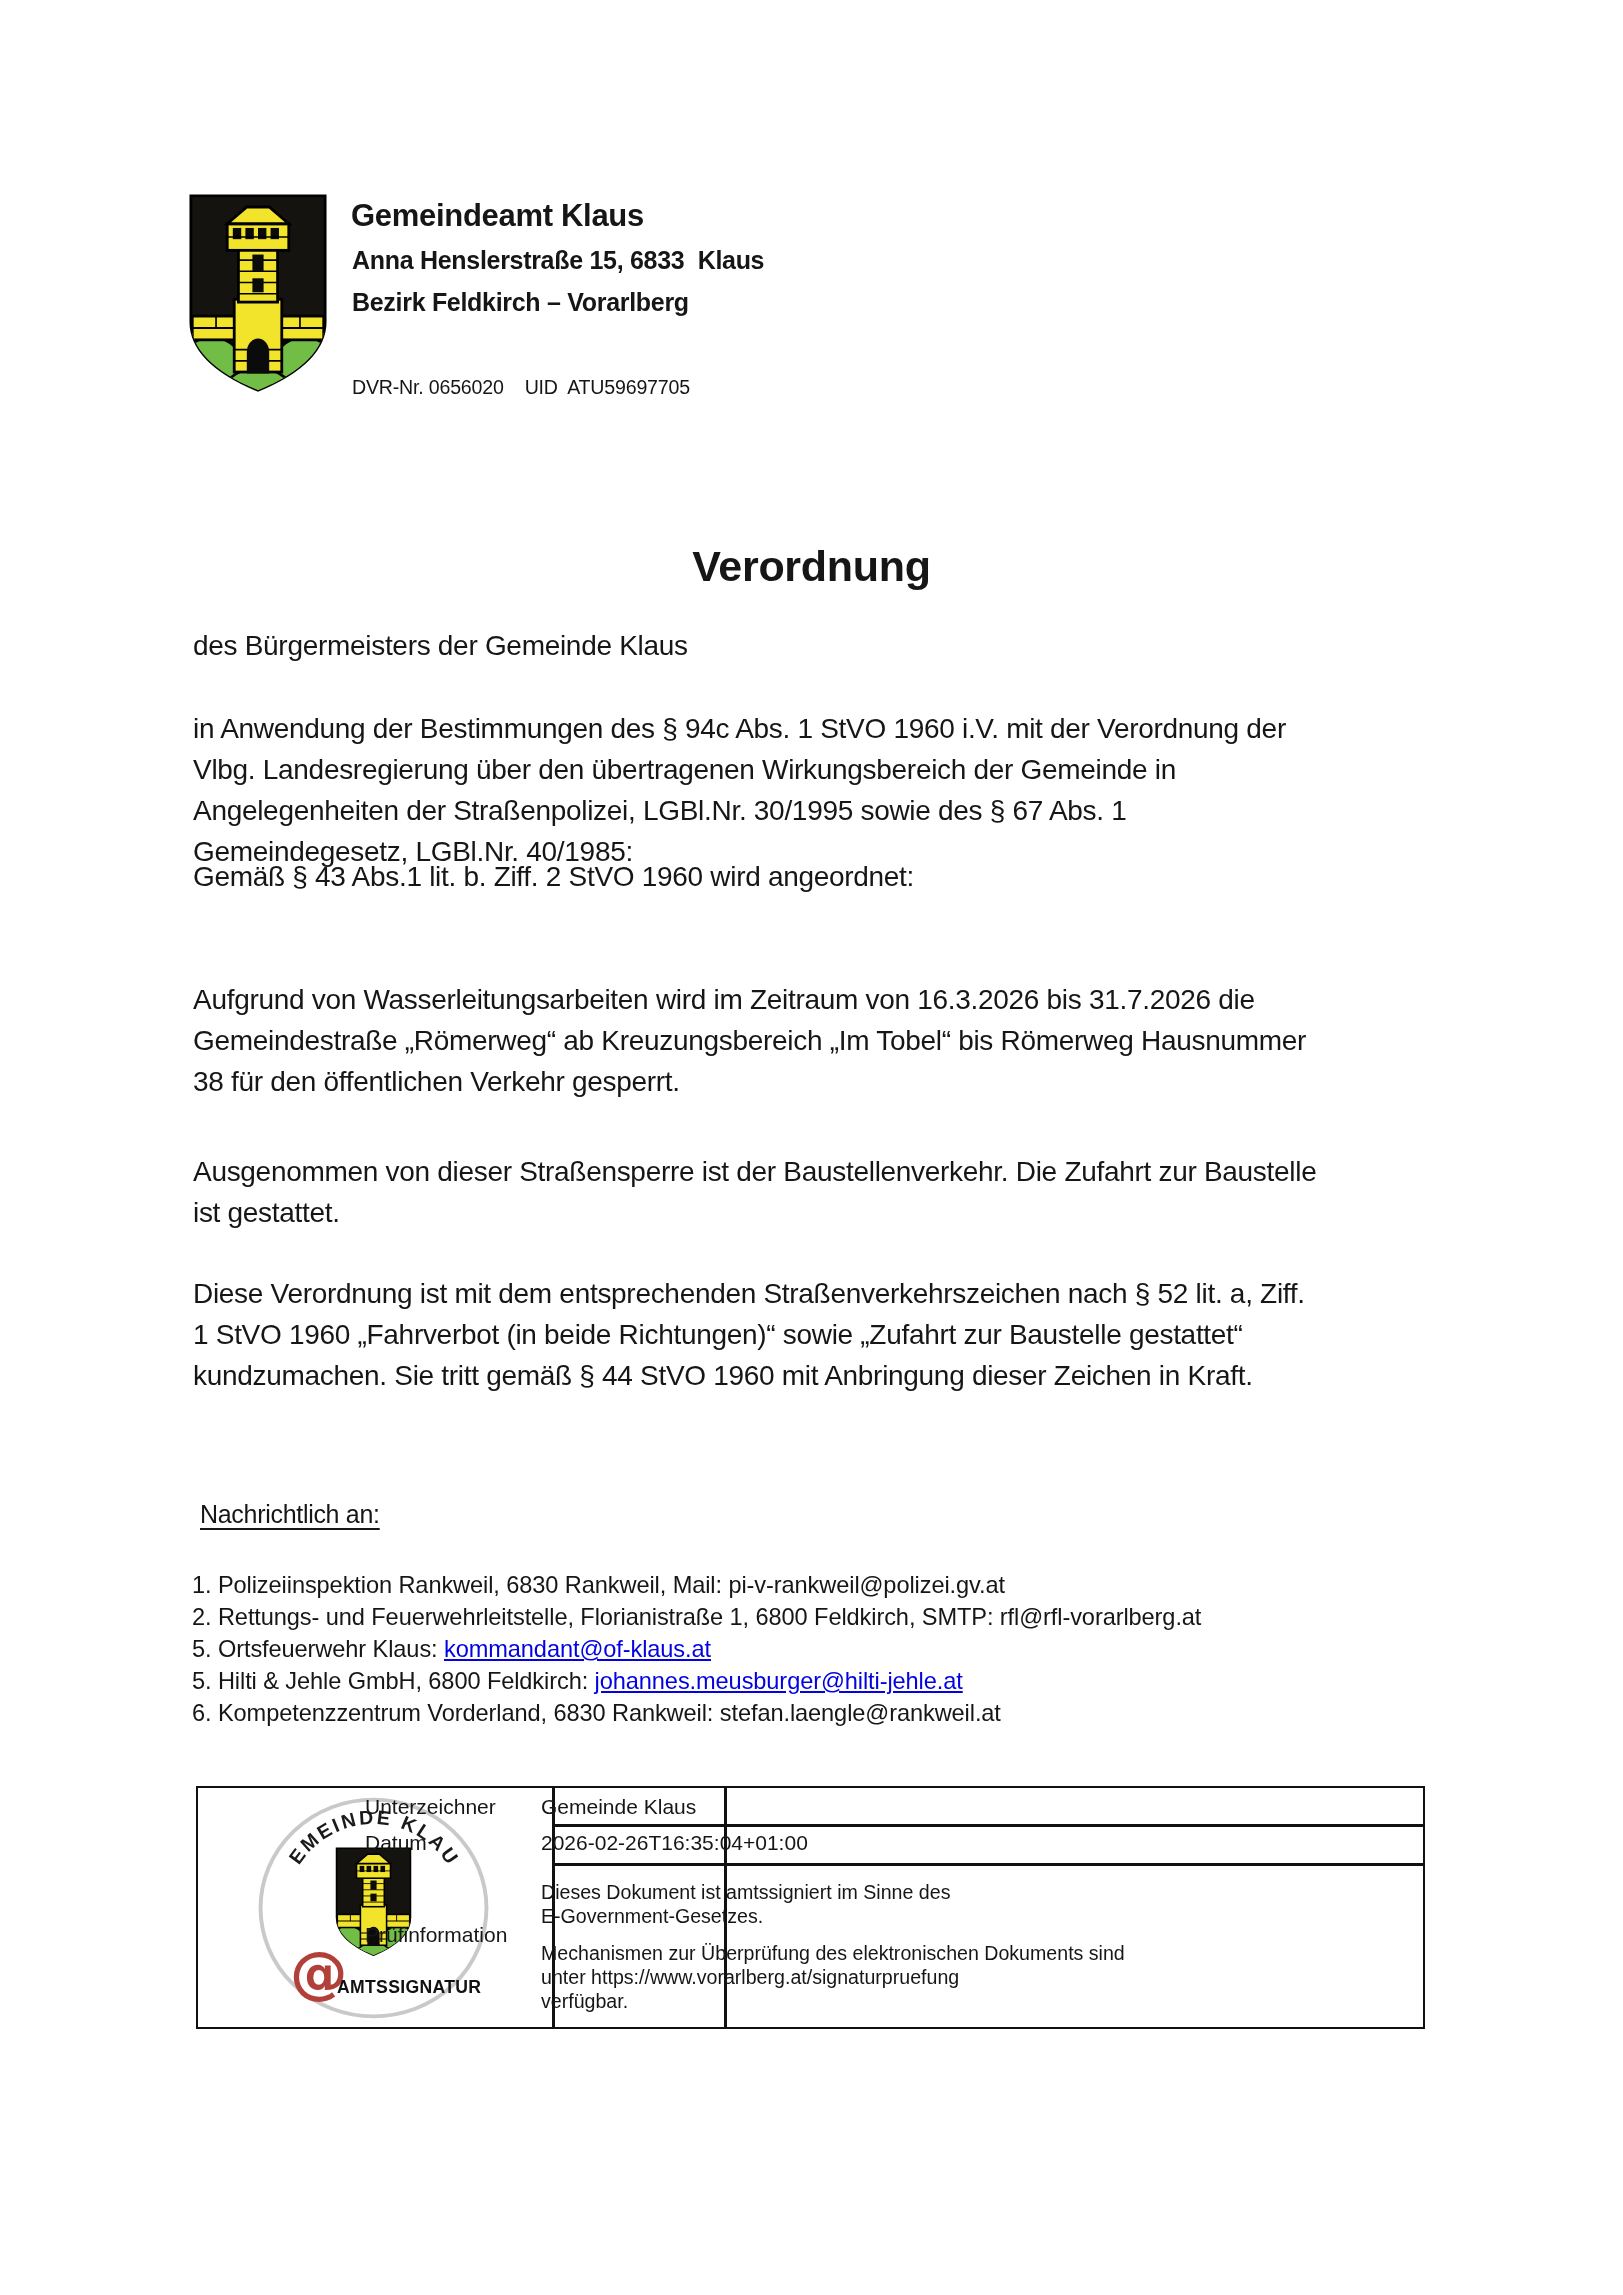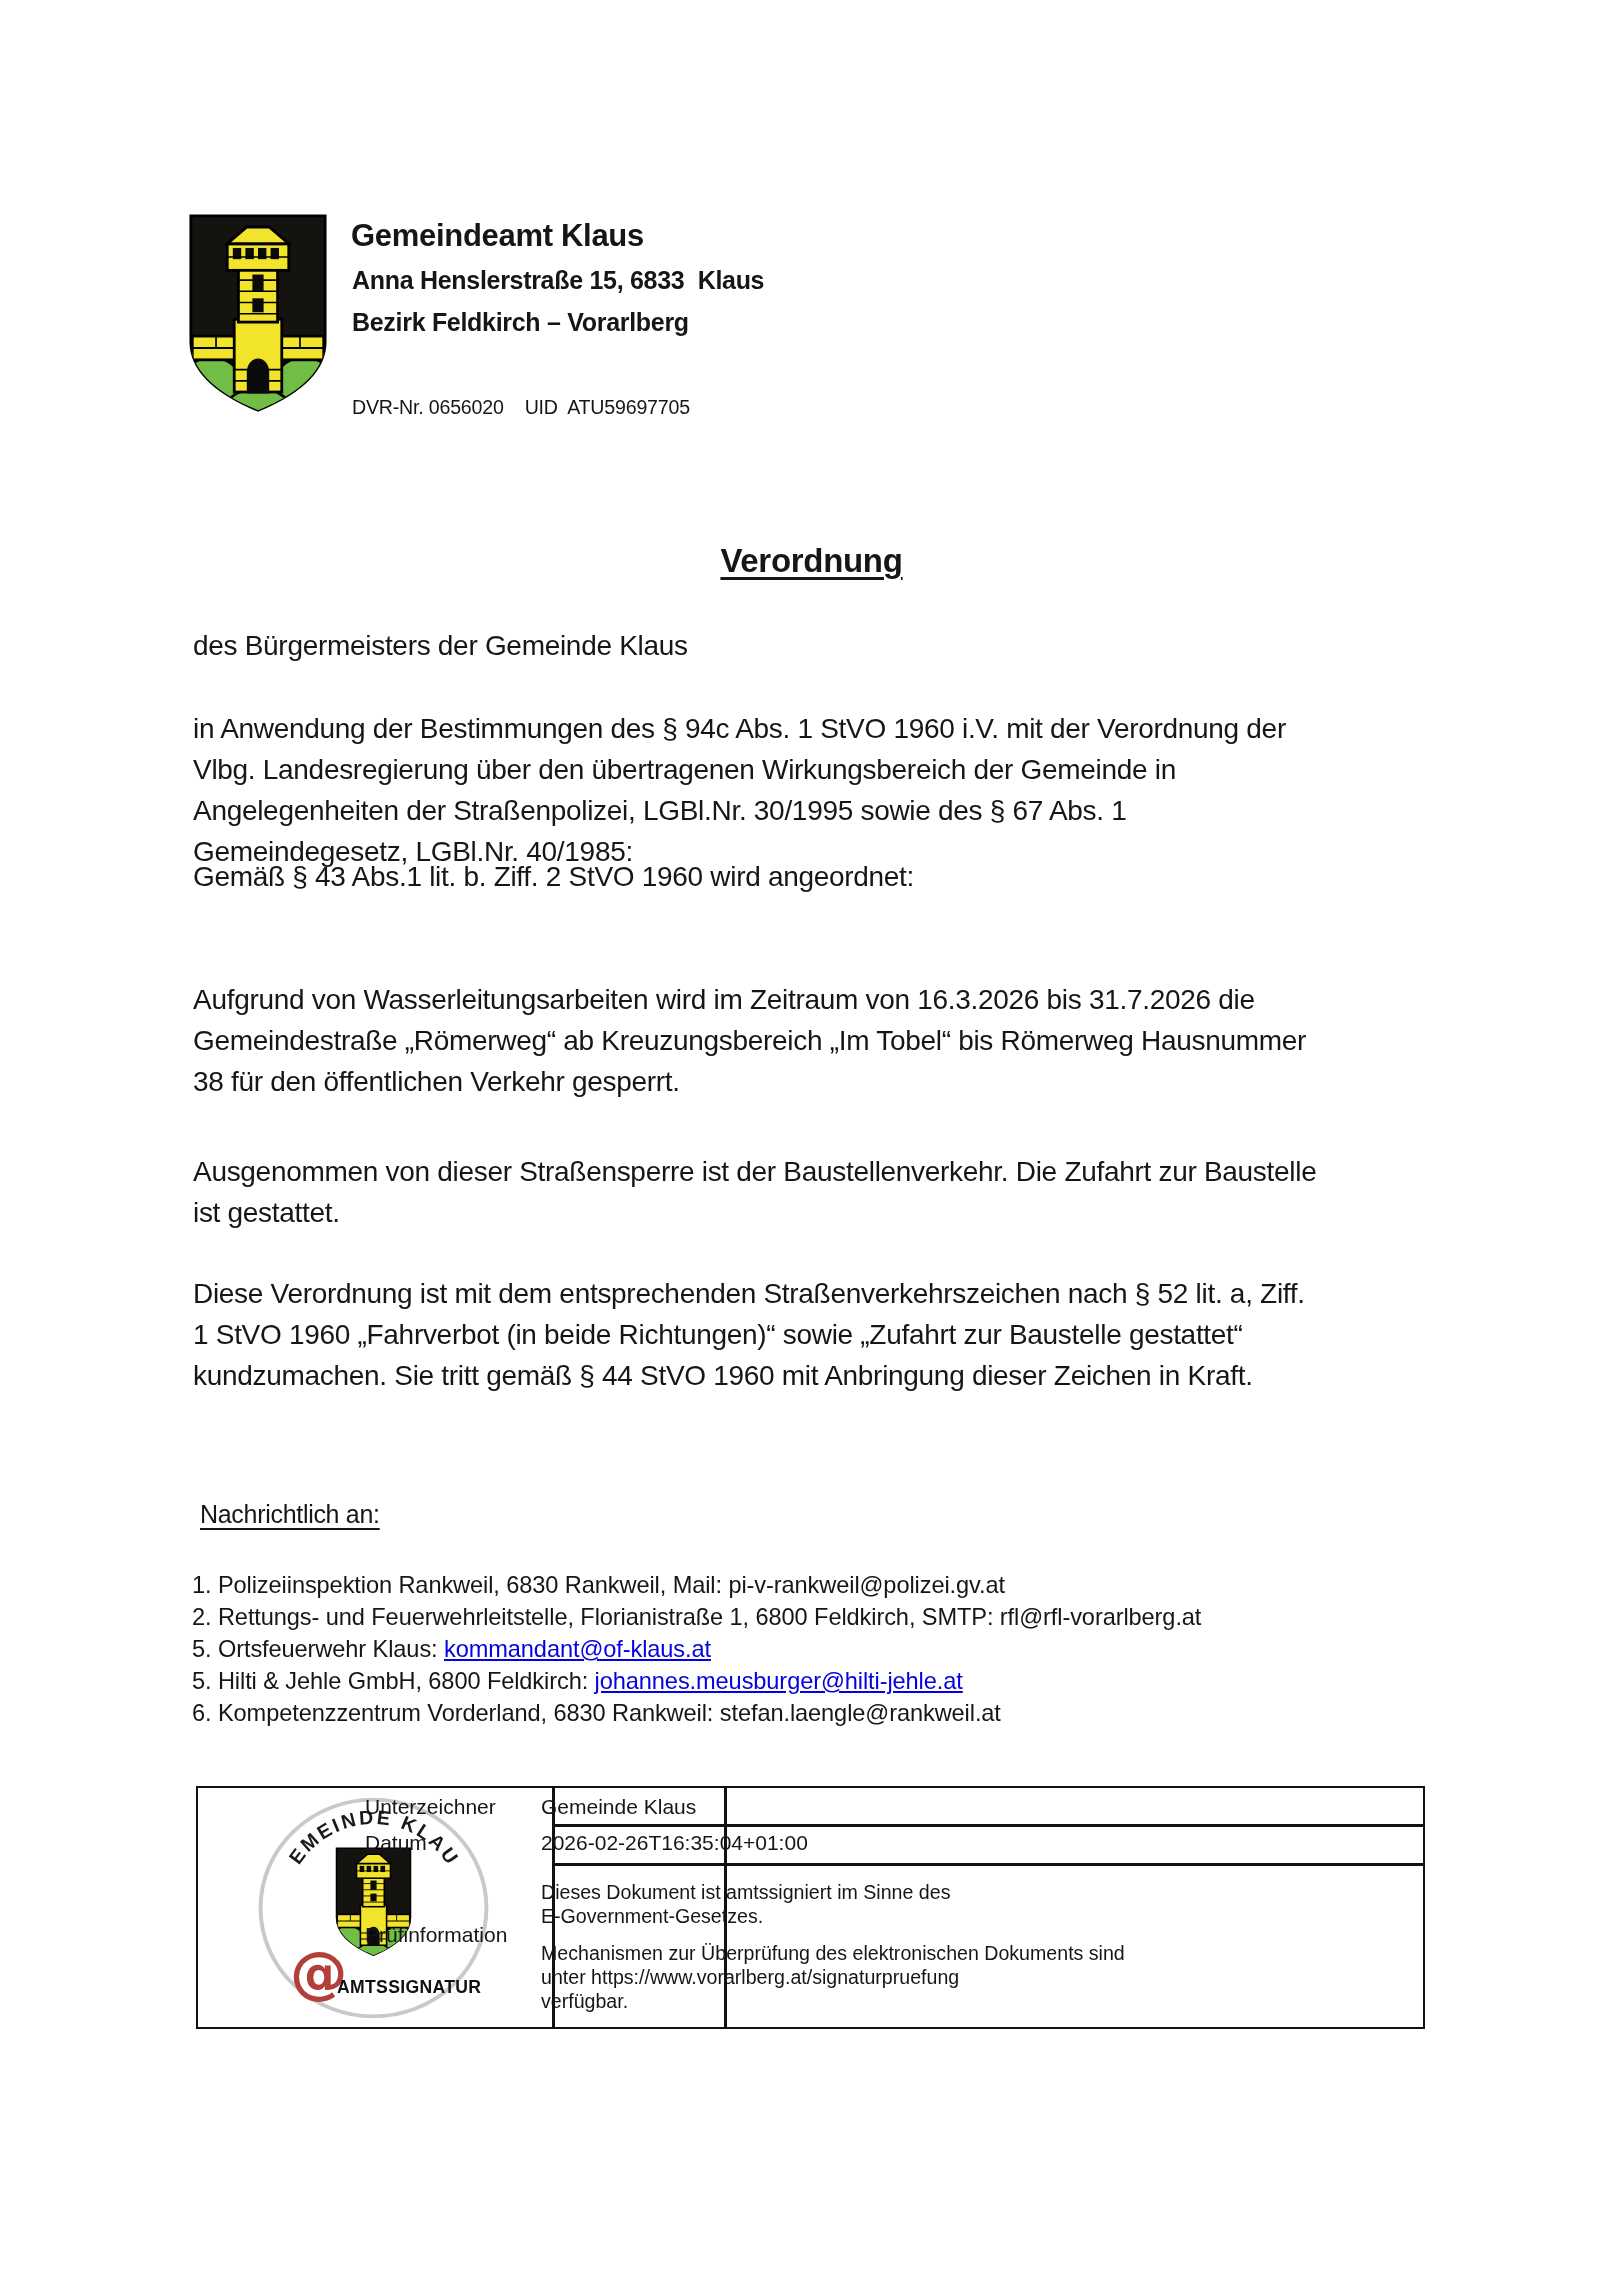--- a/index.html
+++ b/index.html
@@ -10,40 +10,40 @@
   }
   .abs{position:absolute;}
   .pre{white-space:pre;}
   
   .org-name{font-size:31px;font-weight:bold;letter-spacing:-0.3px;}
   .org-addr{font-size:25px;font-weight:bold;letter-spacing:-0.3px;}
   .org-contact{font-size:19.6px;letter-spacing:-0.2px;}
   a.doc-link{color:#0202e2;text-decoration:underline;cursor:pointer;}
   
   .doc-title{
-    width:1623px;text-align:center;font-size:33px;font-weight:bold;letter-spacing:-0.3px;
-    text-decoration:underline;text-decoration-thickness:3.3px;text-underline-offset:5.2px;
+    width:1623px;text-align:center;font-size:43px;font-weight:bold;letter-spacing:-0.3px;
+    text-decoration-thickness:3.3px;text-underline-offset:5.2px;
   }
   
   .body-text{font-size:28px;line-height:41px;letter-spacing:-0.3px;white-space:pre;}
   .cc-head{font-size:25px;letter-spacing:-0.3px;text-decoration:underline;text-decoration-thickness:2px;text-underline-offset:4.6px;}
   .cc-list{font-size:23.6px;line-height:32px;letter-spacing:-0.1px;}
   .cc-item{white-space:pre;}
   
   .sig-box{left:196px;top:1786px;width:1229px;height:243px;border:2.6px solid #111;box-sizing:border-box;}
   .sig-vline{position:absolute;top:0;bottom:0;width:2.6px;background:#111;}
   .sig-hline{position:absolute;height:2.6px;background:#111;}
   .sig-label{position:absolute;left:167px;font-size:21px;color:#161616;}
   .sig-value{position:absolute;left:343px;font-size:21px;color:#161616;}
   .sig-par{font-size:19.6px;line-height:24px;white-space:pre;}
 </style>
 </head>
 <body>
 
-<div class="abs" style="left:0;top:0;width:1623px;height:458px;margin-top:20px;">
+<div class="abs" style="left:0;top:0;width:1623px;height:458px;">
 
   <svg class="abs" style="left:188px;top:193px;" width="140" height="200" viewBox="0 0 100 143">
     <defs>
       <clipPath id="shieldClip">
           <path d="M2,2 H98 V92 Q98,121 50,141 Q2,121 2,92 Z"></path>
         </clipPath>
       <g id="crest">
         <path d="M2,2 H98 V92 Q98,121 50,141 Q2,121 2,92 Z" fill="#151310" stroke="#000" stroke-width="2"></path>
         <g clip-path="url(#shieldClip)">
           <ellipse cx="17" cy="130" rx="25" ry="27" fill="#72bd45" stroke="#000" stroke-width="2"></ellipse>

